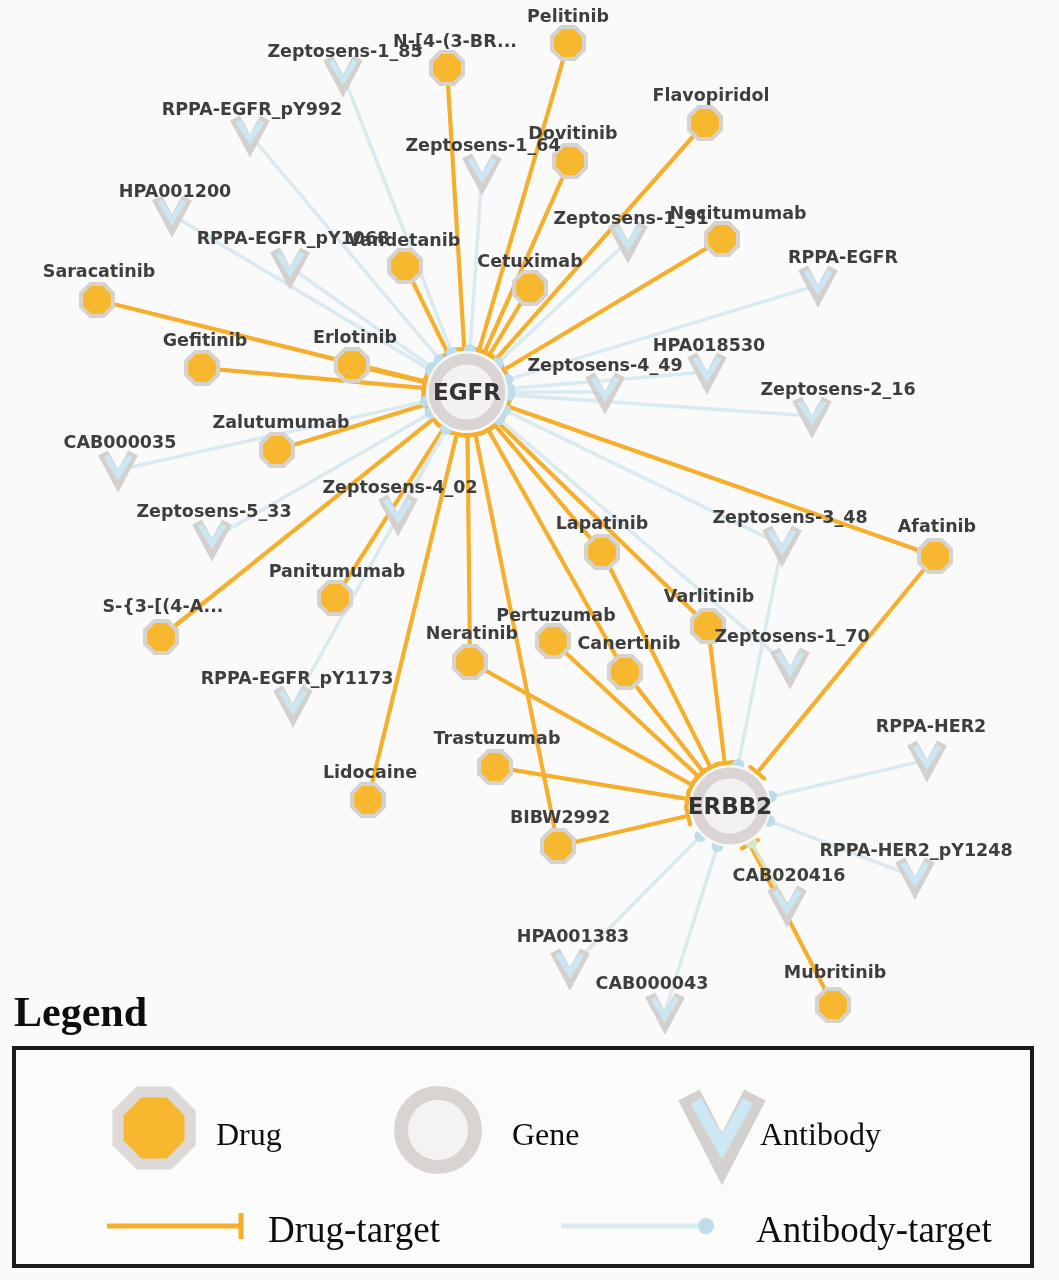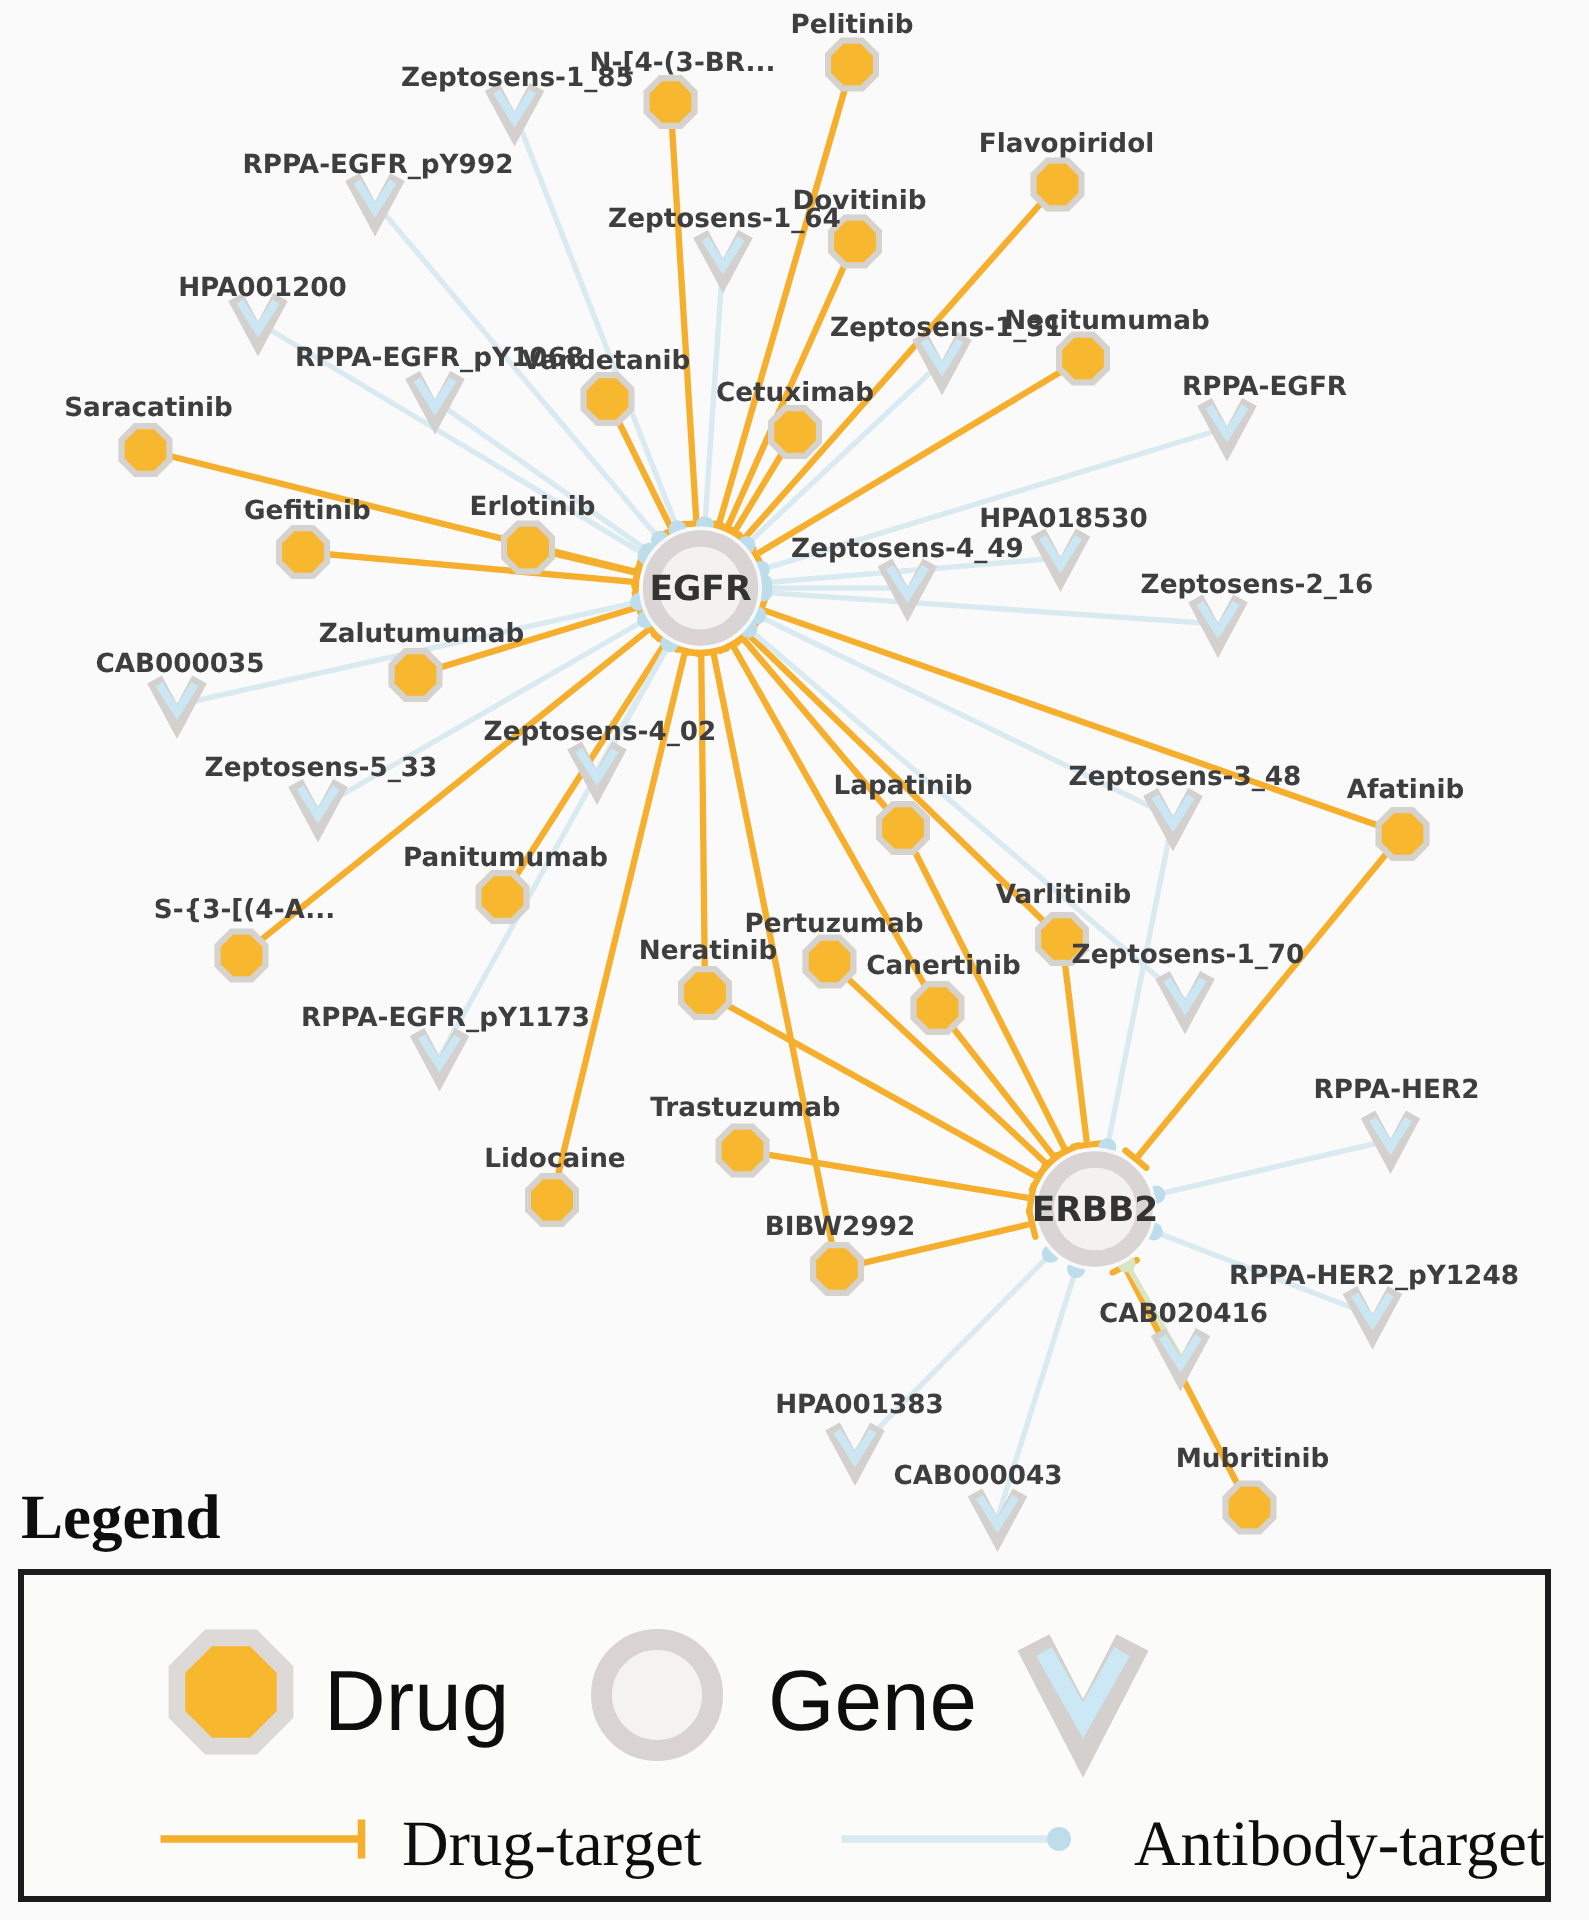--- a/index.html
+++ b/index.html
@@ -19,32 +19,32 @@
   .legend-box{
     position:absolute;left:12px;top:1046px;width:1014px;height:214px;
     border:4px solid #1c1c1c;background:#FBFBFA;
   }
   .legend-box svg{position:absolute;}
   .li-drug-icon{left:88px;top:28px;}
   .li-gene-icon{left:372px;top:30px;}
   .li-ab-icon{left:656px;top:26px;}
   .li-label{
     position:absolute;top:52px;height:64px;line-height:64px;
-    font-family:Liberation Sans, sans-serif;font-size:57px;color:#0e0e0e;
+    font-family:Liberation Serif, serif;font-size:32px;color:#0e0e0e;
     white-space:nowrap;
   }
   .li-label-drug{left:200px;}
   .li-label-gene{left:496px;}
   .li-label-antibody{left:744px;}
   .li-edge-icon{top:160px;}
   .li-drugline-icon{left:86px;}
   .li-abline-icon{left:540px;}
   .li-edge-label{
     position:absolute;top:152px;height:56px;line-height:56px;
-    font-family:"Liberation Serif",serif;font-size:43px;color:#0e0e0e;
+    font-family:"Liberation Serif",serif;font-size:37px;color:#0e0e0e;
     white-space:nowrap;
   }
   .li-elabel-drug{left:252px;}
   .li-elabel-ab{left:740px;}
 </style>
 </head>
 <body>
 
 <div id="figure">
   <svg id="net" width="1059" height="1040" viewBox="0 0 1059 1040">
@@ -400,20 +400,21 @@
 
     <svg class="li-gene-icon" width="100" height="100" viewBox="-50 -50 100 100">
       <circle cx="0" cy="0" r="37" fill="#F5F3F2" stroke="#D9D4D2" stroke-width="14"></circle>
     </svg>
     <span class="li-label li-label-gene">Gene</span>
 
     <svg class="li-ab-icon" width="100" height="110" viewBox="-50 -55 100 110">
       <path d="M -33 -36 L 0 28 L 33 -36" fill="none" stroke="#D3D0CD" stroke-width="24" stroke-linejoin="miter"></path>
       <path d="M -26 -30 L 0 16 L 26 -30" fill="none" stroke="#CBE8F4" stroke-width="12" stroke-linejoin="miter"></path>
     </svg>
+    <span class="li-label li-label-antibody">Antibody</span>
 
     <svg class="li-edge-icon li-drugline-icon" width="165" height="32" viewBox="0 0 165 32">
       <line x1="5" y1="16" x2="139" y2="16" stroke="#F5AF2D" stroke-width="5"></line>
       <line x1="139" y1="3" x2="139" y2="29" stroke="#F5AF2D" stroke-width="5"></line>
     </svg>
     <span class="li-edge-label li-elabel-drug">Drug-target</span>
 
     <svg class="li-edge-icon li-abline-icon" width="165" height="32" viewBox="0 0 165 32">
       <line x1="5" y1="16" x2="146" y2="16" stroke="#D9EAF1" stroke-width="5"></line>
       <circle cx="150" cy="16" r="8" fill="#BCDDE9"></circle>

